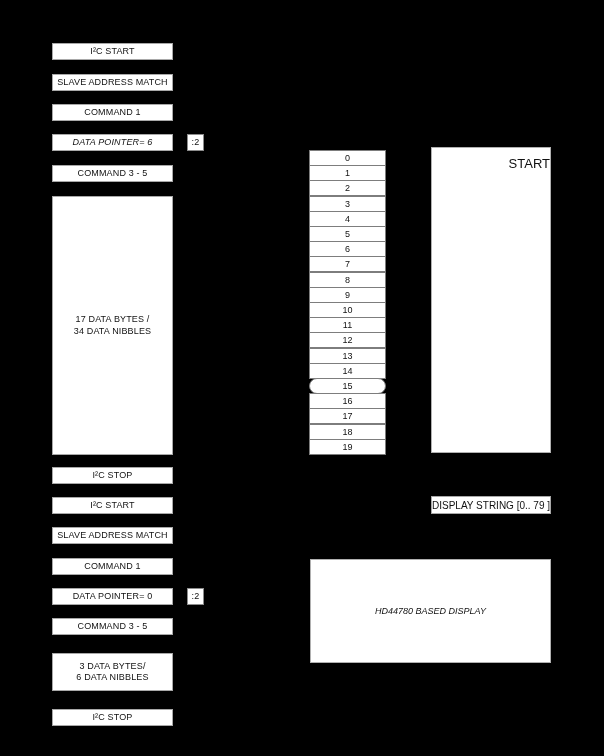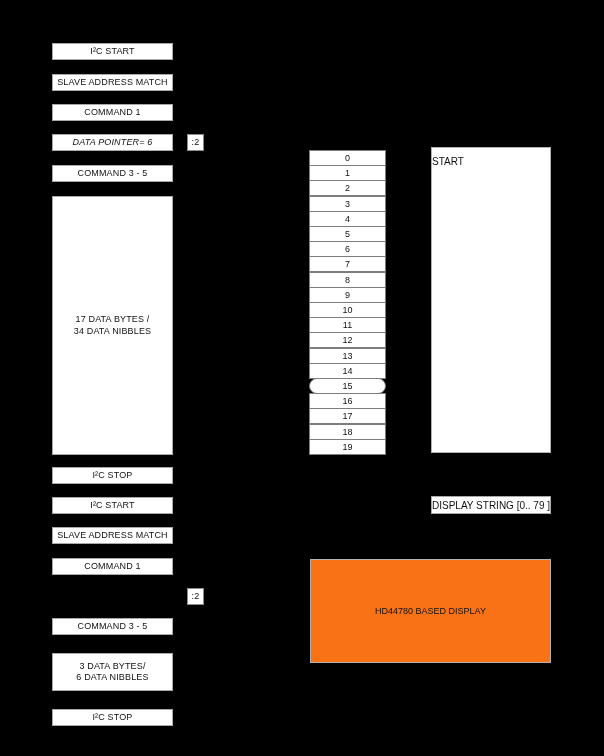--- a/index.html
+++ b/index.html
@@ -67,22 +67,22 @@
     background: #ffffff;
     border: 1px solid #b0b0b0;
     position: absolute;
     box-sizing: border-box;
   }
   .tallbox .label-top {
     position: absolute;
     top: 8px;
     left: 0;
     right: 0;
-    text-align: left;
-    font-size: 10px;
+    text-align: right;
+    font-size: 13px;
     color: #111111;
   }
   .tallbox .label-mid {
     position: absolute;
     top: 144px;
     left: 0;
     right: 0;
     text-align: center;
     font-size: 9px;
     color: #111111;
@@ -104,27 +104,28 @@
     font-size: 10px;
     color: #111111;
   }
   .dispbox {
     position: absolute;
     left: 310px;
     top: 559px;
     width: 241px;
     height: 104px;
     box-sizing: border-box;
-    background: #f97316;
+    background: #ffffff;
     border: 1px solid #b0b0b0;
     display: flex;
     align-items: center;
     justify-content: center;
     font-size: 9px;
     color: #111111;
+    font-style: italic;
   }
 </style>
 </head>
 <body>
 
 <div id="canvas">
 
   <div class="box step" style="top:43px;">I²C START</div>
   <div class="box step" style="top:74px;">SLAVE ADDRESS MATCH</div>
   <div class="box step" style="top:104px;">COMMAND 1</div>
@@ -132,20 +133,21 @@
   <div class="box badge" style="position:absolute;left:187px;top:134px;">:2</div>
   <div class="box step" style="top:165px;">COMMAND 3 - 5</div>
 
   <div class="box bigbox" style="top:196px;height:259px;">17 DATA BYTES  /
 34 DATA NIBBLES</div>
 
   <div class="box step" style="top:467px;">I²C STOP</div>
   <div class="box step" style="top:497px;">I²C START</div>
   <div class="box step" style="top:527px;">SLAVE ADDRESS MATCH</div>
   <div class="box step" style="top:558px;">COMMAND 1</div>
+  <div class="box step" style="top:588px;">DATA POINTER= 0</div>
   <div class="box badge" style="position:absolute;left:187px;top:588px;">:2</div>
   <div class="box step" style="top:618px;">COMMAND 3 - 5</div>
 
   <div class="box bigbox" style="top:653px;height:38px;">3  DATA BYTES/
 6  DATA NIBBLES</div>
 
   <div class="box step" style="top:709px;">I²C STOP</div>
 
   <div id="buffer-table">
       <div class="cell" style="top: 150px;">0</div>

